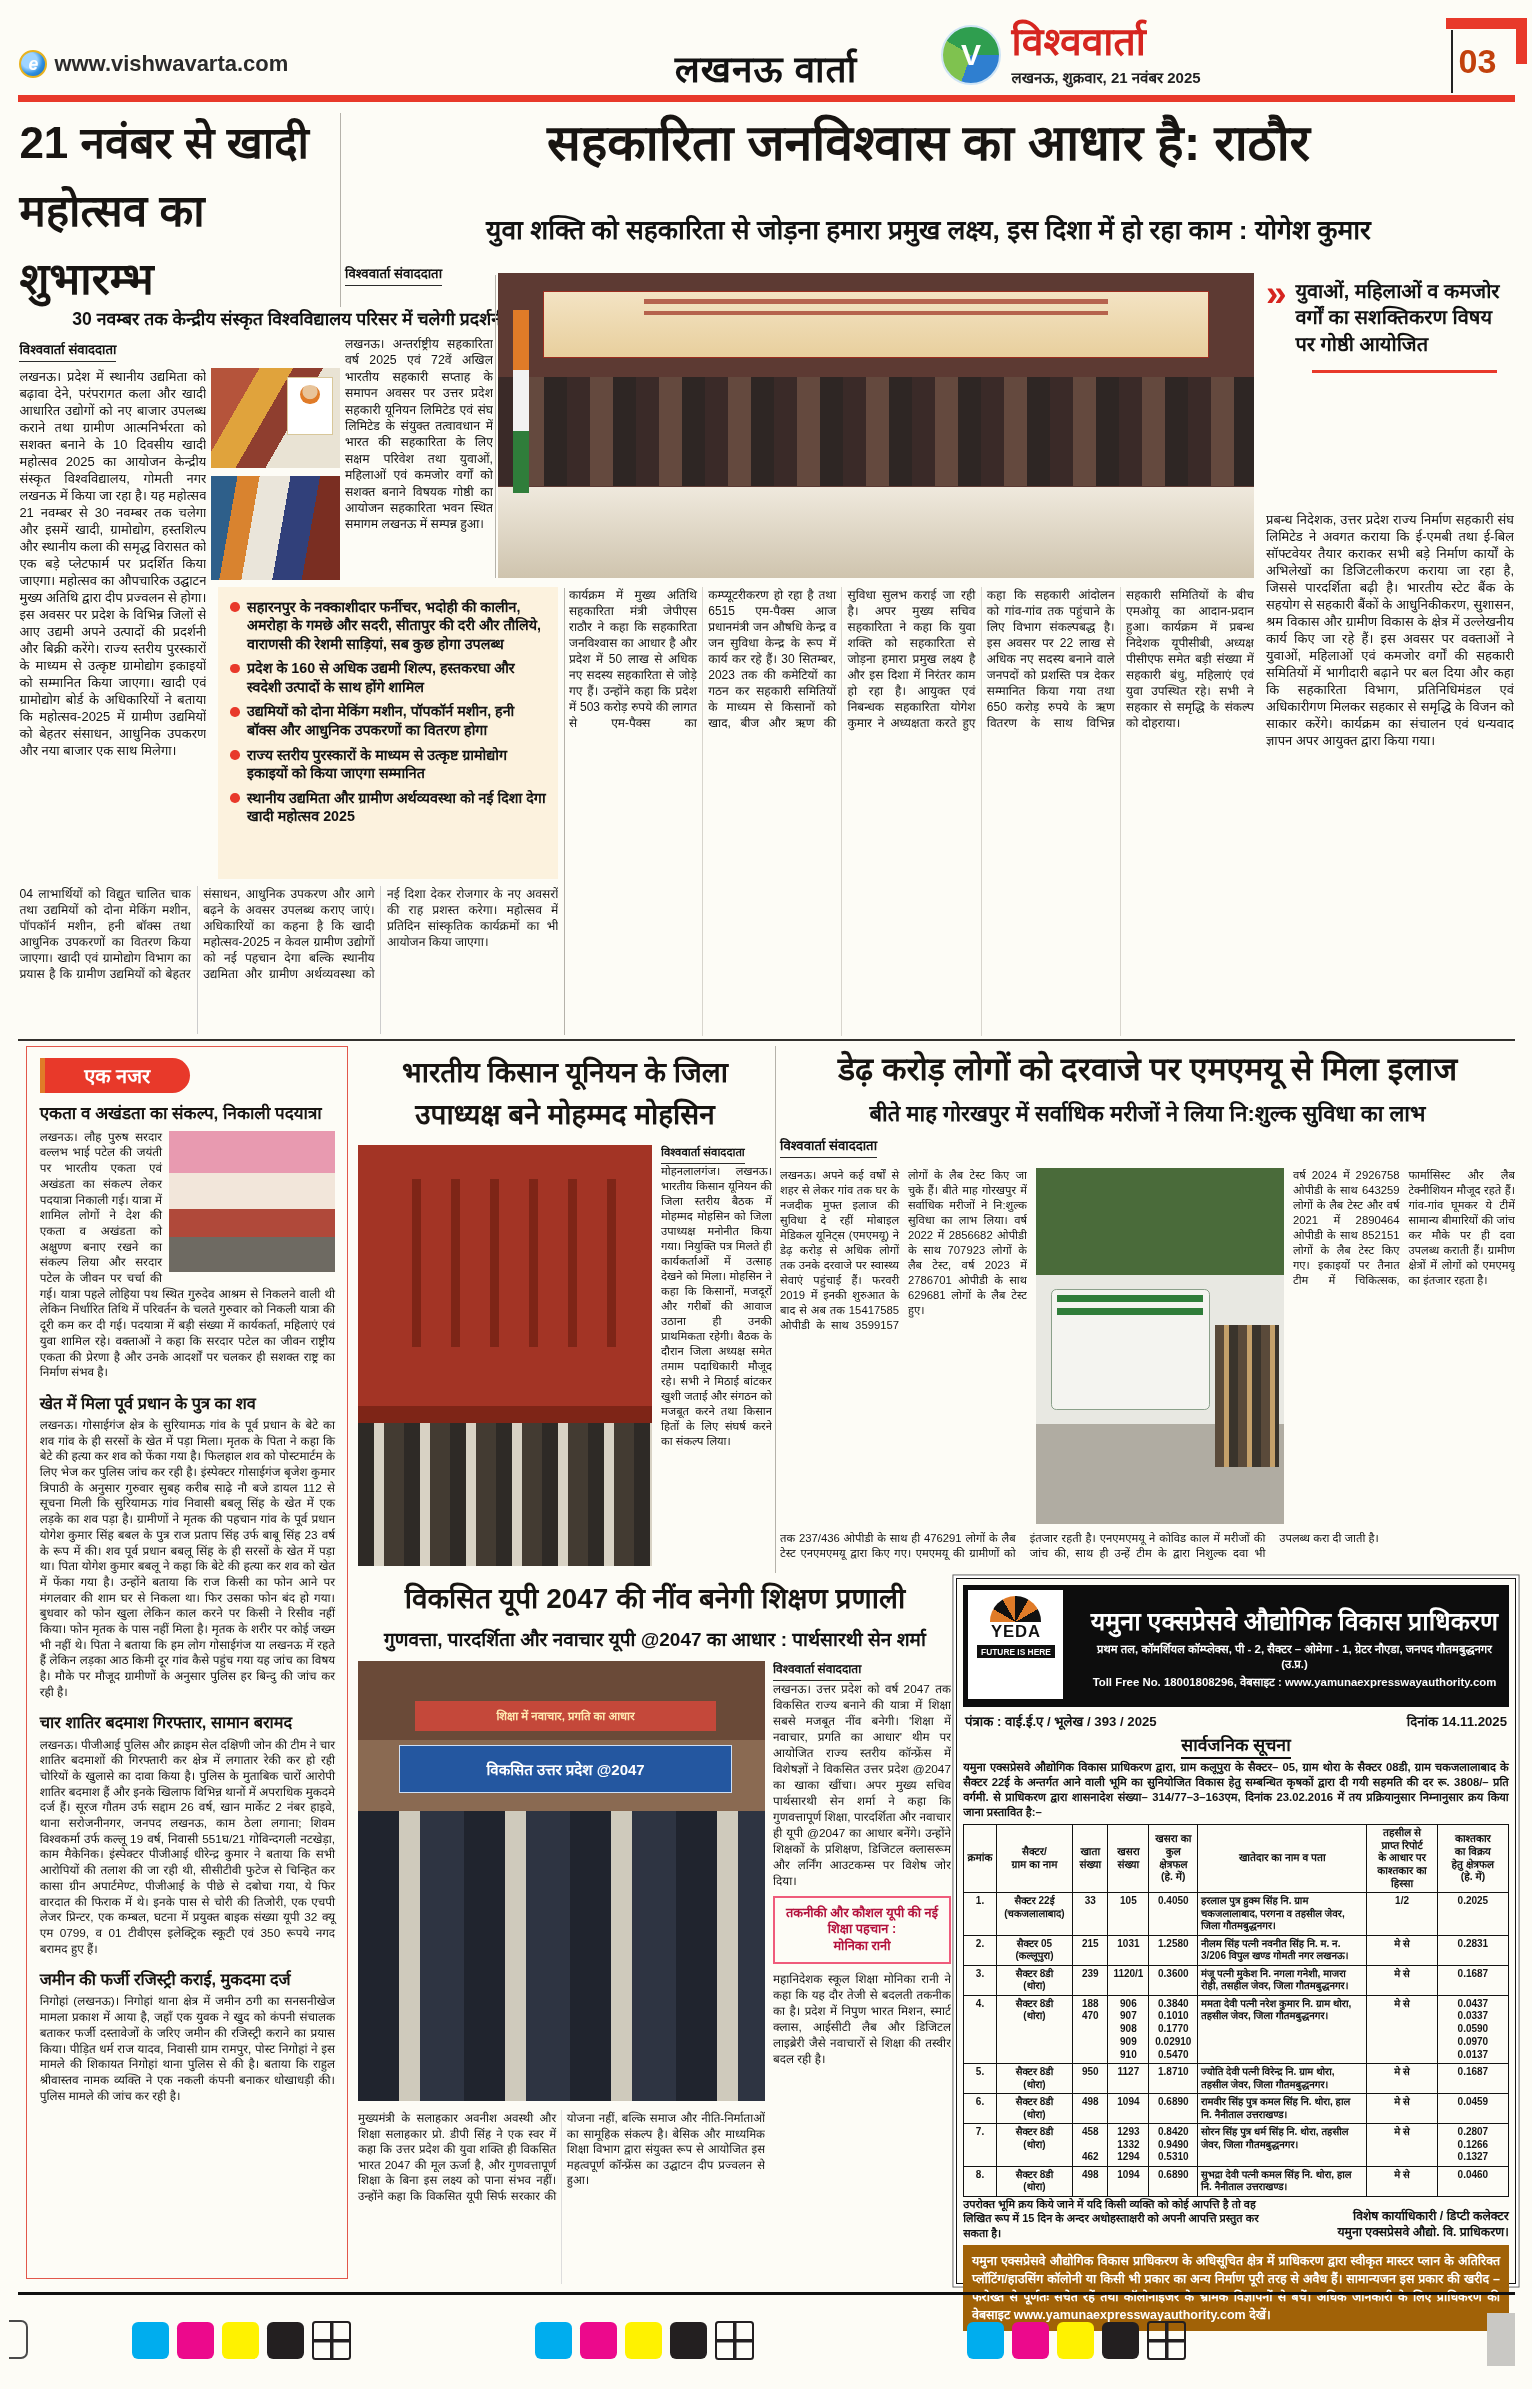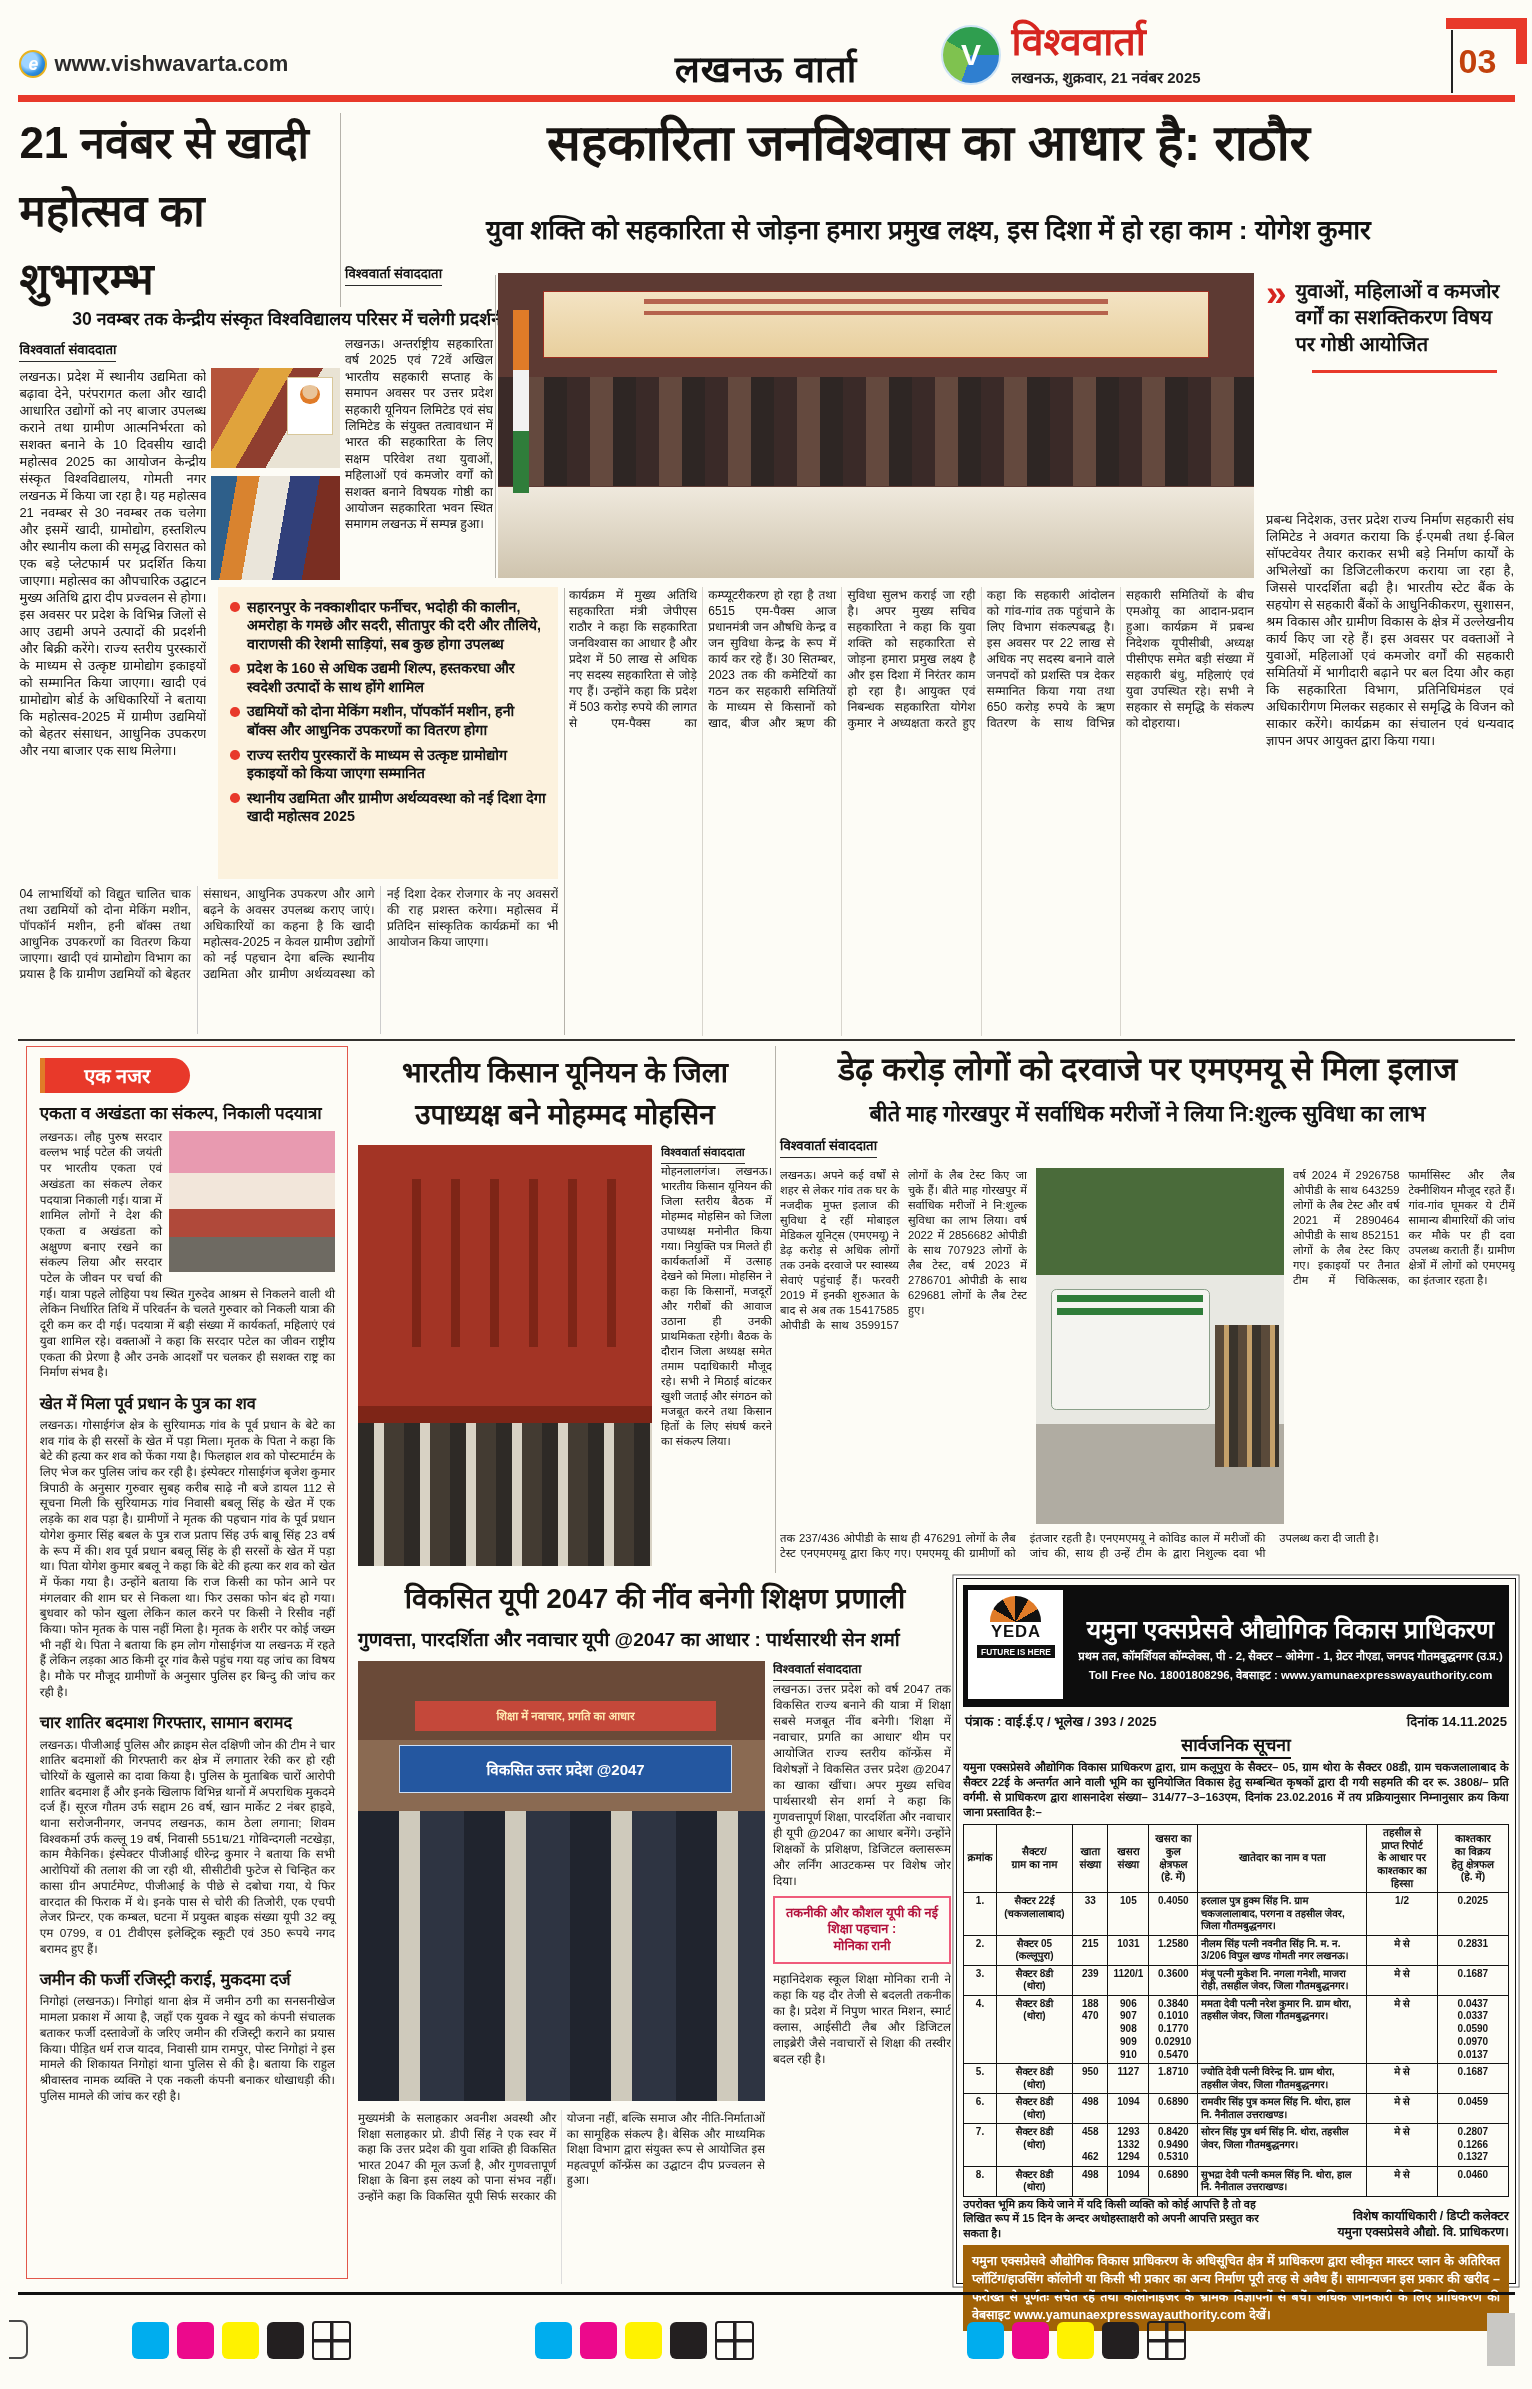--- a/index.html
+++ b/index.html
@@ -80,31 +80,31 @@
   #mm-byline{left:780px;top:1136px;}
   #mm-left{left:780px;top:1168px;width:247px;height:356px;column-count:2;column-gap:8.8px;font-size:11.3px;line-height:15px;overflow:hidden;}
   #mm-photo{left:1036px;top:1168px;width:248px;height:356px;background:linear-gradient(#4a6b3a 0 30%,#e8e8e2 30% 72%,#b0aca2 72%);}
   #mm-photo .van{position:absolute;left:6%;top:34%;width:64%;height:34%;background:#f4f4f0;border:1.8px solid #8aa08a;border-radius:5.3px;}
   #mm-photo .van i{display:block;margin:5.3px;height:7px;background:#2f7d3a;}
   #mm-photo .ppl{position:absolute;right:2%;top:44%;width:26%;height:40%;background:repeating-linear-gradient(90deg,#5a4a3a 0 8.8px,#c4a06a 8.8px 14px,#3a342c 14px 23px);}
   #mm-right{left:1293px;top:1168px;width:222px;height:356px;column-count:2;column-gap:8.8px;font-size:11.3px;line-height:15px;overflow:hidden;}
   #mm-bottom{left:780px;top:1531px;width:735px;height:41px;column-count:3;column-gap:14px;font-size:11.3px;line-height:15px;overflow:hidden;}
   
   #vk-head{left:358px;top:1578px;width:594px;font-size:28px;text-align:center;white-space:nowrap;}
-  #vk-sub{left:358px;top:1626px;width:594px;font-size:19px;font-weight:800;text-align:left;white-space:nowrap;}
+  #vk-sub{left:358px;top:1626px;width:594px;font-size:19px;font-weight:800;text-align:center;white-space:nowrap;}
   #vk-photo{left:358px;top:1661px;width:407px;height:440px;background:linear-gradient(#6a4a38 0 18%,#8a6a52 18% 40%,#3a3f4c 40%);}
   #vk-photo .strip1{position:absolute;left:14%;top:9%;width:74%;height:7%;background:#c4483a;color:#ffe9b0;font-size:11.4px;font-weight:800;display:flex;align-items:center;justify-content:center;}
   #vk-photo .strip2{position:absolute;left:10%;top:19%;width:82%;height:11%;background:#2457a0;color:#fff;font-size:15px;font-weight:900;display:flex;align-items:center;justify-content:center;border:1.8px solid #cfe0f5;}
   #vk-photo .men{position:absolute;left:0;top:34%;width:100%;height:66%;background:repeating-linear-gradient(90deg,#20242e 0 41px,#cfcabc 41px 62px,#2e3442 62px 106px);}
   #vk-right{left:773px;top:1661px;width:178px;height:625px;overflow:hidden;font-size:11.8px;line-height:16px;}
   #vk-pink{border:2.6px solid #ef5b7b;padding:7px 5.3px;margin:7px 0;text-align:center;color:#b3123d;font-weight:900;font-size:12.8px;line-height:16.7px;}
   #vk-below{left:358px;top:2110px;width:407px;height:174px;column-count:2;column-gap:10.6px;column-rule:0.9px solid #ddd;font-size:11.6px;line-height:15.5px;overflow:hidden;}
   
   #ad{left:956px;top:1578px;width:560px;height:706px;border:1.8px solid #111;box-shadow:0 0 0 2.6px #fff,0 0 0 3.5px #555;padding:6.2px;}
-  #ad-header{background:#0d0d0d;height:122px;display:flex;padding:5.3px;gap:14px;}
+  #ad-header{background:#0d0d0d;height:122px;display:flex;padding:5.3px;gap:22px;}
   #ad-logo{width:95px;height:109px;background:#fff;display:flex;flex-direction:column;align-items:center;justify-content:flex-start;padding-top:5.3px;}
   #ad-logo .gear{width:51px;height:26.4px;border-radius:51px 51px 0 0;background:conic-gradient(from -90deg at 50% 100%,#e07b28 0 30deg,#111 30deg 60deg,#e07b28 60deg 90deg,#111 90deg 120deg,#e07b28 120deg 150deg,#111 150deg 180deg);}
   #ad-logo .yname{font-size:16.7px;font-weight:900;color:#111;letter-spacing:0.9px;}
   #ad-logo .tag{background:#111;color:#fff;font-size:8.4px;font-weight:800;padding:1.8px 4.4px;margin-top:2.6px;}
   #ad-hr{flex:1;color:#fff;text-align:center;display:flex;flex-direction:column;justify-content:center;gap:3.5px;}
   #ad-title{font-size:25px;font-weight:900;}
   #ad-addr,#ad-toll{font-size:11.4px;font-weight:700;}
   #ad-refrow{display:flex;justify-content:space-between;font-size:13.2px;font-weight:800;margin:5.3px 1.8px 0;}
   #ad-notice{text-align:center;font-size:17.6px;font-weight:900;margin:1.8px 0 3.5px;}
   #ad-notice span{border-bottom:2.2px solid #111;padding-bottom:1.8px;}

